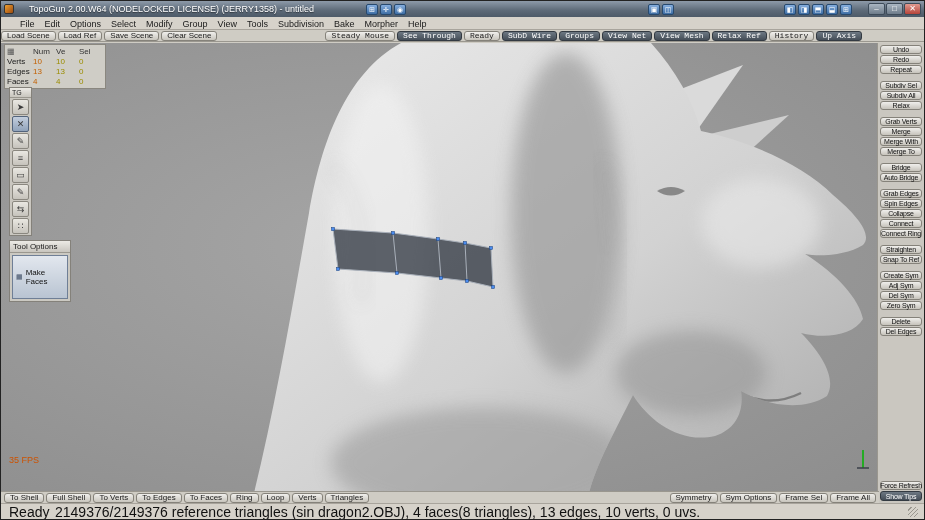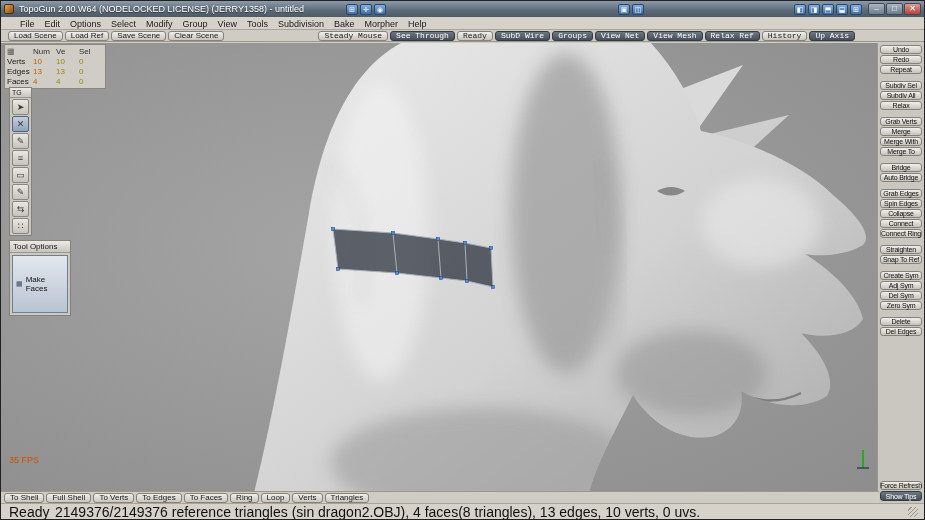--- a/index.html
+++ b/index.html
@@ -3,21 +3,21 @@
 <meta charset="utf-8">
 <style>
   * { margin:0; padding:0; box-sizing:border-box; }
   body { font-family:"Liberation Sans", sans-serif; background:#555; }
   .app { position:relative; width:925px; height:520px; background:#cfccc4; overflow:hidden;
          border:1px solid #222; font-family:"Liberation Sans", sans-serif; }
 
   
   .titlebar { position:absolute; top:0; left:0; right:0; height:16px;
     background:linear-gradient(#8d9aa9,#5c6977 60%,#4d5a68);
-    display:flex; align-items:center; padding:0 3px; gap:2px; }
+    display:flex; align-items:center; padding:0 3px; gap:12px; }
   .app-icon { width:10px; height:10px; border-radius:2px;
     background:linear-gradient(135deg,#f0a030,#9a4a10); border:1px solid #333; }
   .title-text { color:#fff; font-size:9px; margin-left:3px; white-space:nowrap;
     text-shadow:0 1px 1px rgba(0,0,0,.5); }
   .tb-spacer { flex:1; }
   .mb-icons { display:flex; gap:2px; }
   .mb-icon { width:12px; height:11px; background:linear-gradient(#85aede,#3e6ea5);
     border:1px solid #27496e; border-radius:2px; color:#fff; font-size:7px; line-height:9px;
     text-align:center; }
   .win-controls { display:flex; gap:1px; margin-left:4px; }
@@ -25,21 +25,21 @@
     background:linear-gradient(#aab6c2,#6e7c8a); border:1px solid #3e4c5a; border-radius:2px; }
   .winbtn.close { background:linear-gradient(#e09a90,#b5443a); }
 
   
   .menubar { position:absolute; top:16px; left:0; right:0; height:13px; background:#d6d2ca;
     border-bottom:1px solid #a8a49c; display:flex; align-items:flex-end; padding:0 14px; font-size:9px; }
   .menu-item { padding:0 5px; color:#1a1a1a; white-space:nowrap; }
 
   
   .toolbar { position:absolute; top:29px; left:0; right:0; height:12px; background:#cfccc4;
-    border-bottom:1px solid #9a978f; display:flex; align-items:center; padding:0 7px; }
+    border-bottom:1px solid #9a978f; display:flex; align-items:center; padding:0 0; }
   .tb-group { display:flex; gap:2px; }
   .tb-right { margin-left:auto; margin-right:62px;font-family:Liberation Mono, monospace; }
   .tb-btn { height:10px; padding:0 5px; font-size:8px; line-height:8px; display:flex; align-items:center;
     background:linear-gradient(#f0efec,#c8c5bd); border:1px solid #85827a; border-radius:3px; color:#1a1a1a;
     white-space:nowrap; }
   .tb-btn.active { background:linear-gradient(#6d7883,#454e58); color:#fff; border-color:#333a42; }
 
   
   .viewport { position:absolute; top:42px; left:0; width:878px; height:450px; overflow:hidden;
     background:radial-gradient(ellipse at 42% 45%, #a5a5a5 0%, #989898 55%, #8d8d8d 100%); }
@@ -65,21 +65,21 @@
     background:linear-gradient(#eceae5,#c8c5be); border-bottom:1px solid #9a978f; }
   .tg-tool { width:17px; height:16px; margin:1px auto; text-align:center; line-height:15px; font-size:9px;
     color:#3a3a3a; background:linear-gradient(#e9e7e1,#c6c3bc); border:1px solid #8a877f; border-radius:2px; }
   .tg-tool.active { background:linear-gradient(#c3cedd,#91a3ba); border-color:#53647c; }
 
   
   .tool-options { position:absolute; left:8px; top:197px; width:62px;
     background:rgba(206,203,196,0.95); border:1px solid #84817a; font-size:8px; }
   .to-title { padding:1px 3px; color:#1a1a1a; background:linear-gradient(#eceae5,#c8c5be);
     border-bottom:1px solid #9a978f; }
-  .to-item { margin:2px; padding:19px 3px; display:flex; align-items:center; gap:3px; color:#111;
+  .to-item { margin:2px; padding:12px 3px; display:flex; align-items:center; gap:3px; color:#111;
     background:linear-gradient(#e2e7ee,#b9c4d2); border:1px solid #6f7f96; }
   .to-item-icon { font-size:7px; color:#44536a; }
 
   
   .sidebar { position:absolute; top:42px; right:0; width:47px; bottom:16px; background:#cac7c0;
     border-left:1px solid #9a978f; padding:1px 2px 2px 2px; display:flex; flex-direction:column; }
   .sb-btn { height:9px; margin-top:1px; font-size:7px; line-height:7px; letter-spacing:-0.2px;
     display:flex; align-items:center; justify-content:center; color:#111; white-space:nowrap;
     background:linear-gradient(#f0efec,#c6c3bb); border:1px solid #85827a; border-radius:3px; }
   .sb-btn.gap { margin-top:7px; }
@@ -337,20 +337,27 @@
     <span class="tb-btn">To Shell</span>
         <span class="tb-btn">Full Shell</span>
         <span class="tb-btn">To Verts</span>
         <span class="tb-btn">To Edges</span>
         <span class="tb-btn">To Faces</span>
         <span class="tb-btn">Ring</span>
         <span class="tb-btn">Loop</span>
         <span class="tb-btn">Verts</span>
         <span class="tb-btn">Triangles</span>
       </span>
+    <span class="tb-group" style="margin-left:auto">
+
+    <span class="tb-btn">Symmetry</span>
+        <span class="tb-btn">Sym Options</span>
+        <span class="tb-btn">Frame Sel</span>
+        <span class="tb-btn">Frame All</span>
+      </span>
   </div>
 
   <div class="statusbar">
     <span class="status-ready">Ready</span>
     <span>2149376/2149376 reference triangles (sin dragon2.OBJ), 4 faces(8 triangles), 13 edges, 10 verts, 0 uvs.</span>
     <span class="resize-grip"></span>
   </div>
 
 </div>
 

